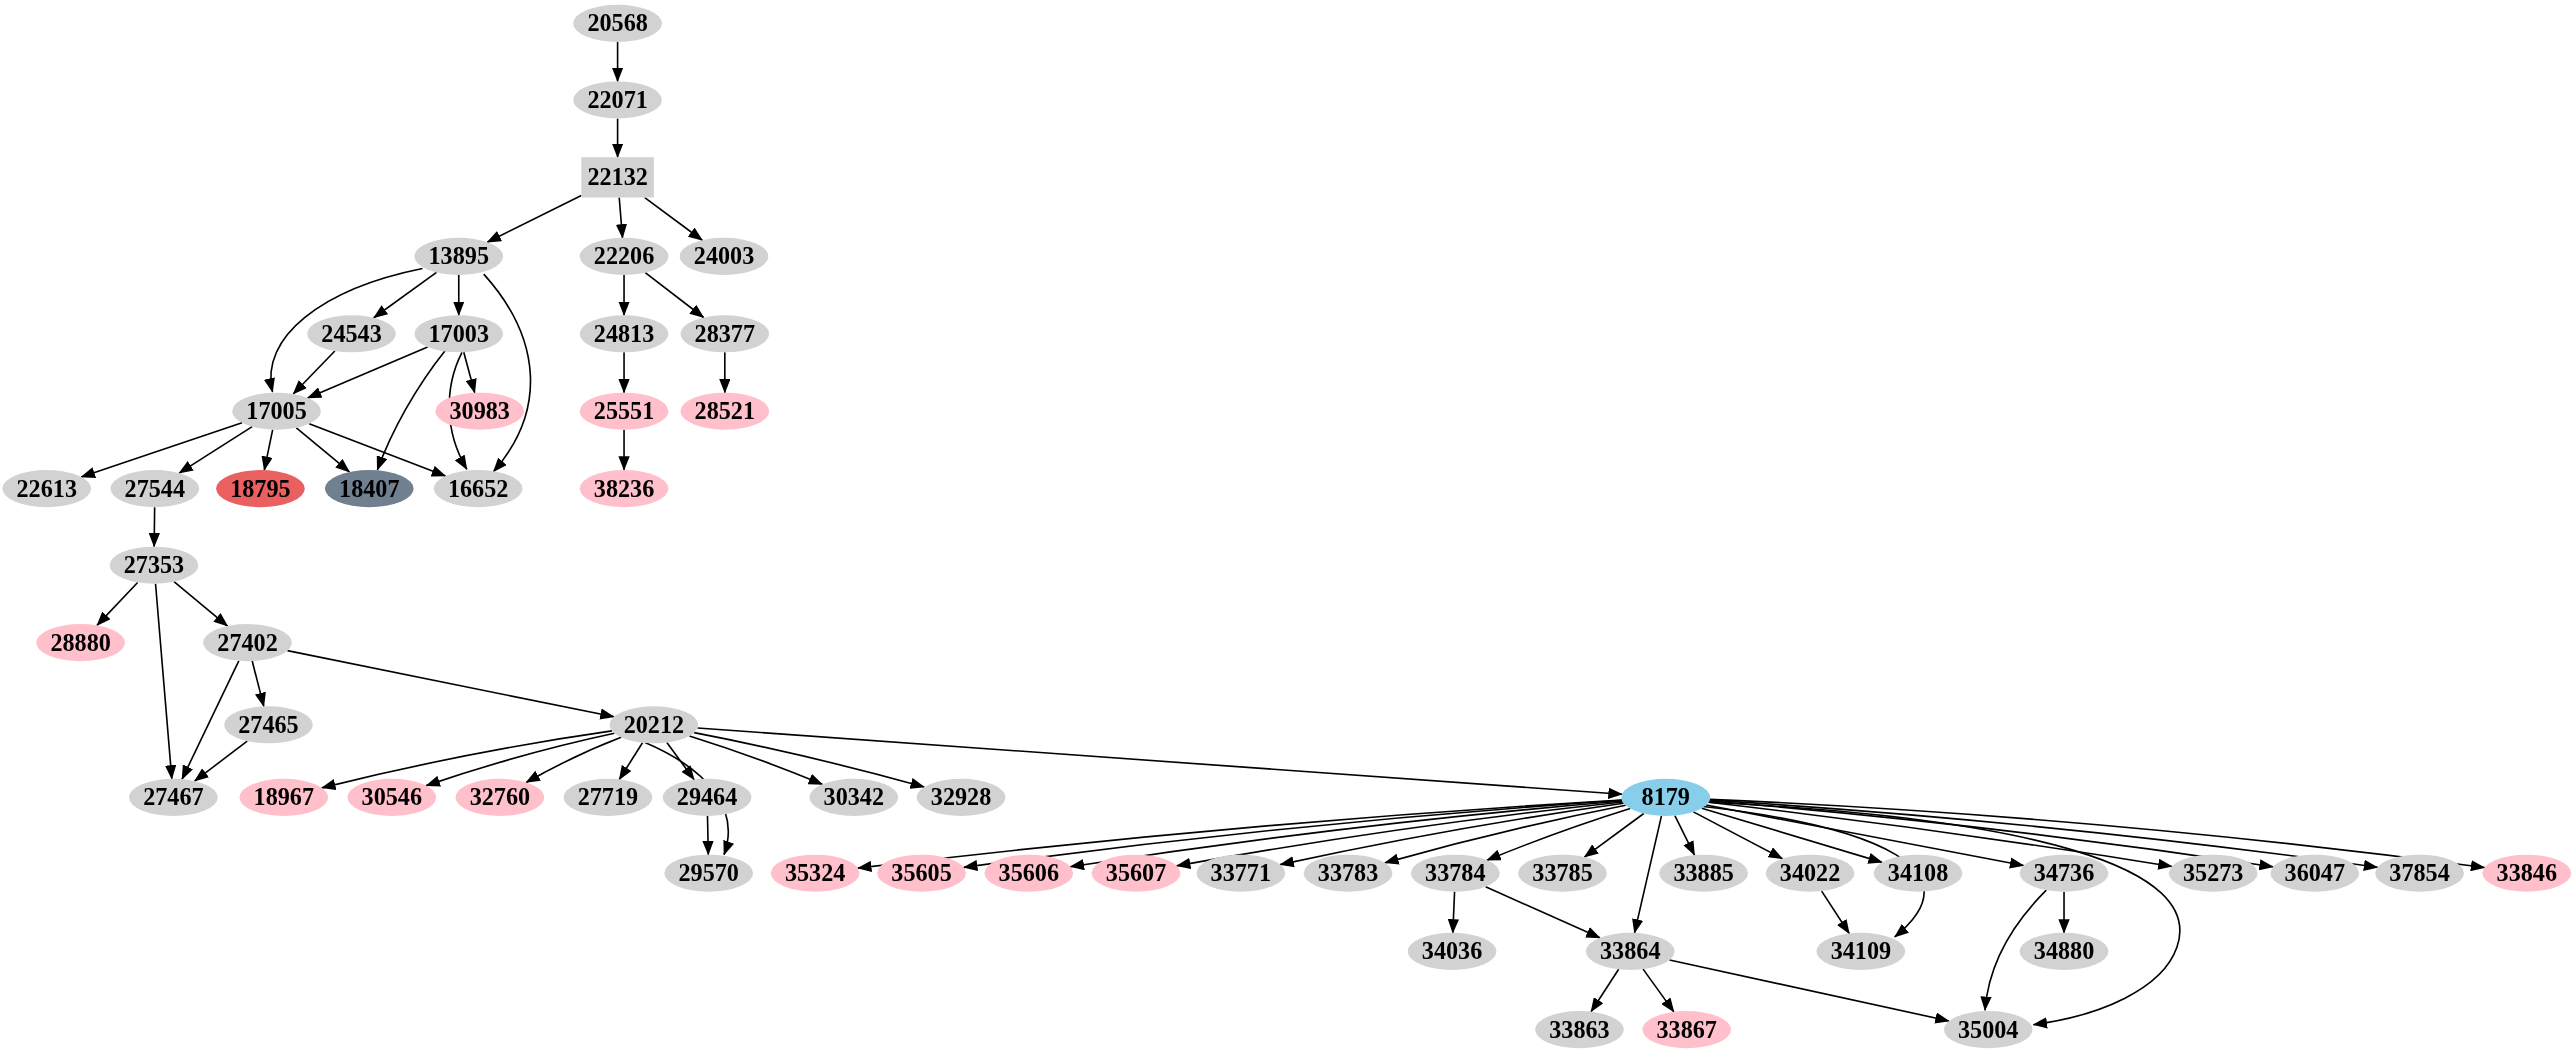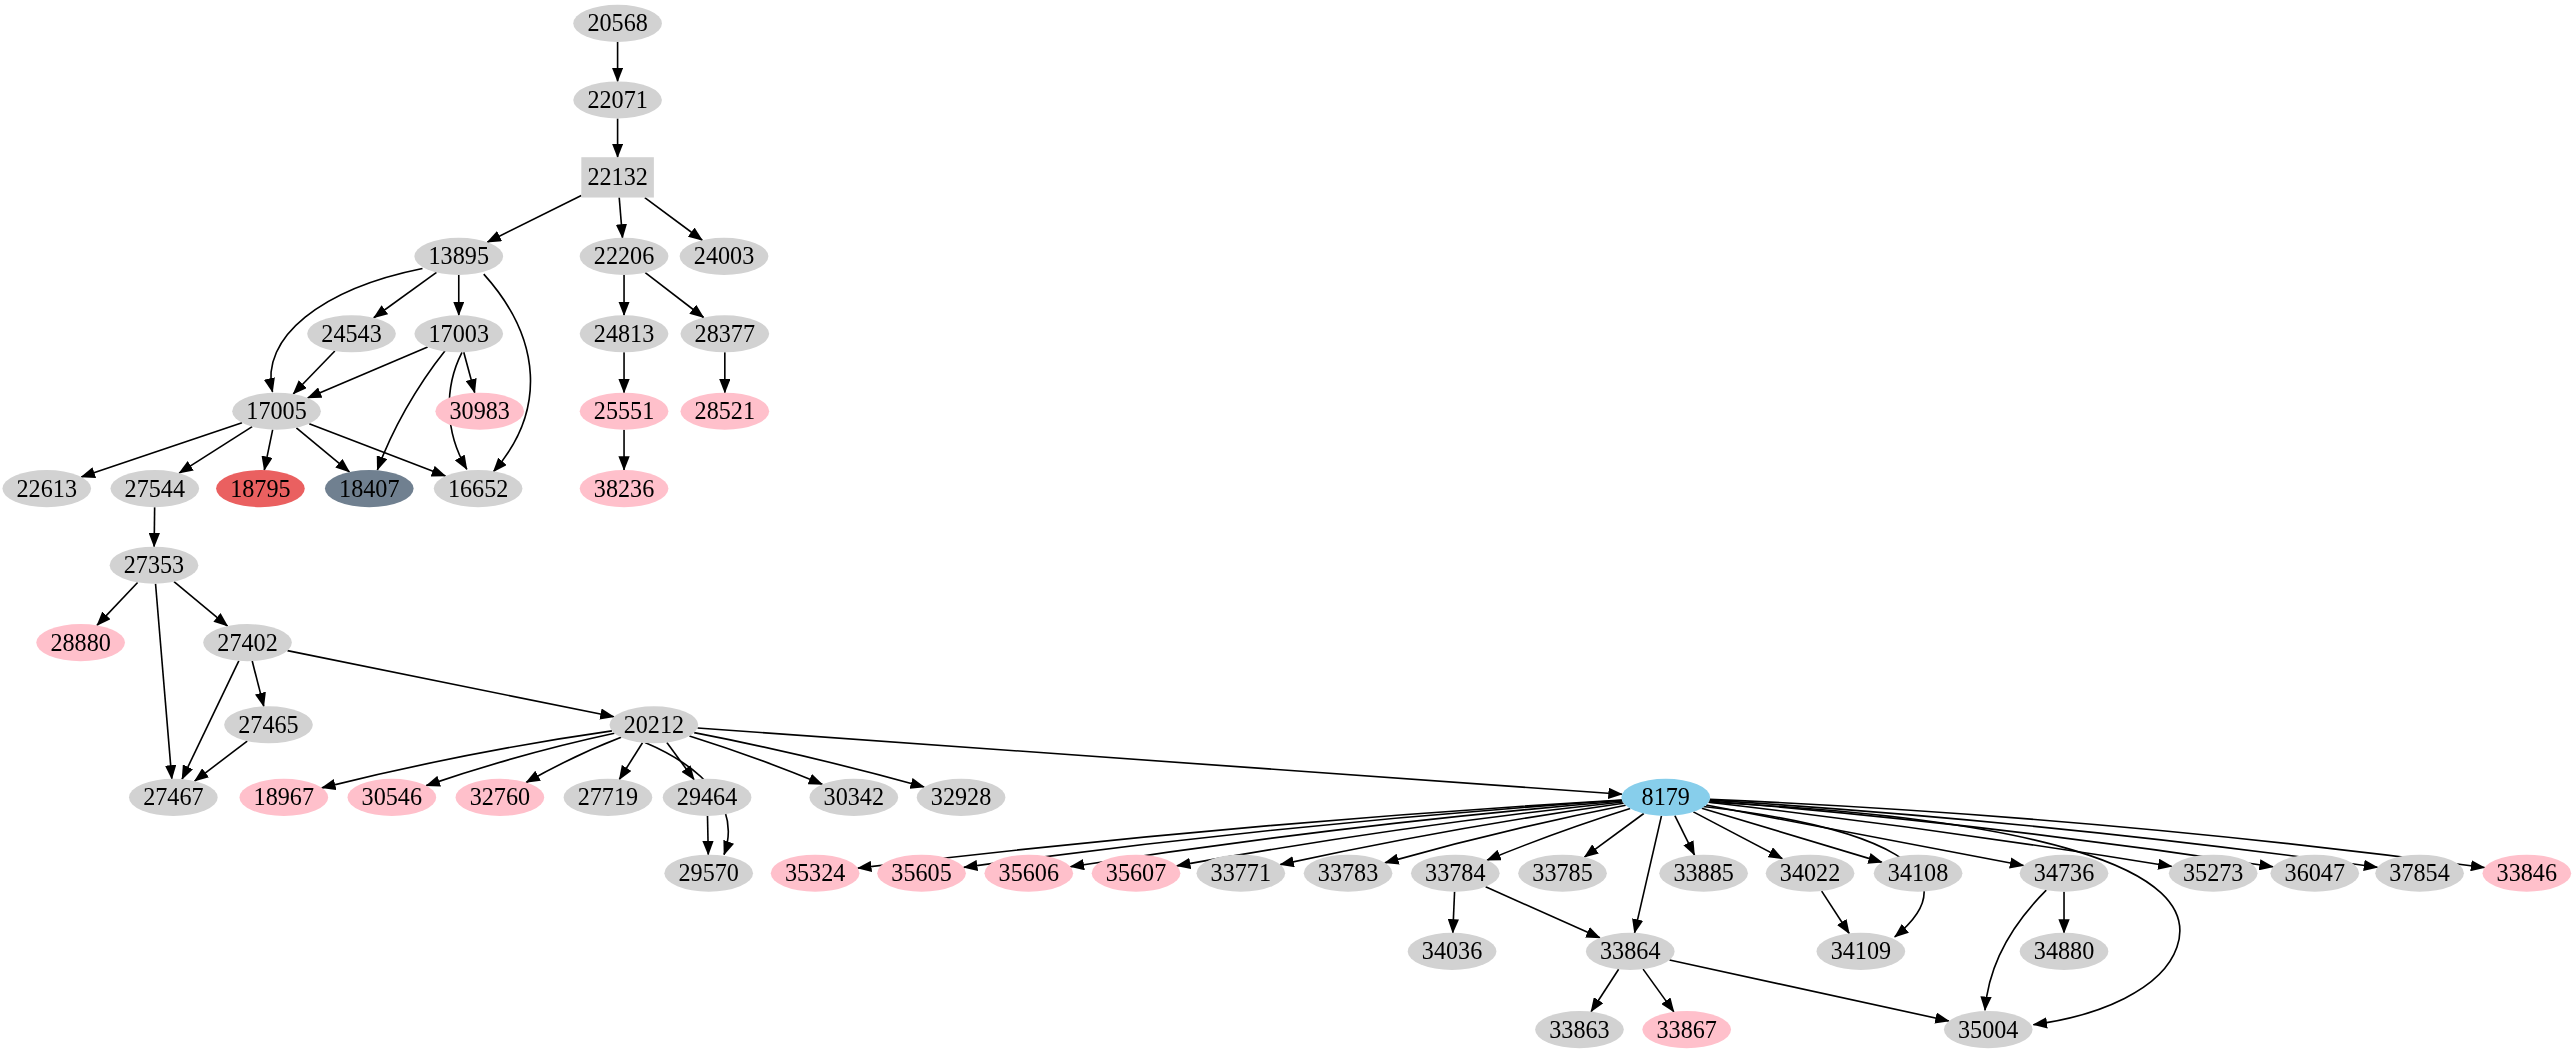--- a/index.html
+++ b/index.html
@@ -3,20 +3,21 @@
 <meta charset="utf-8">
 <style>
   html, body {
     margin: 0;
     padding: 0;
     background: #ffffff;
   }
   .graph-wrap {
     width: 100%;
     background: #bef264;
+    font-weight: bold;
   }
   svg {
     display: block;
     width: 100%;
     height: auto;
   }
   .node-label {
     font-family: "Liberation Serif", "DejaVu Serif", serif;
     font-size: 30px;
     fill: #000000;

